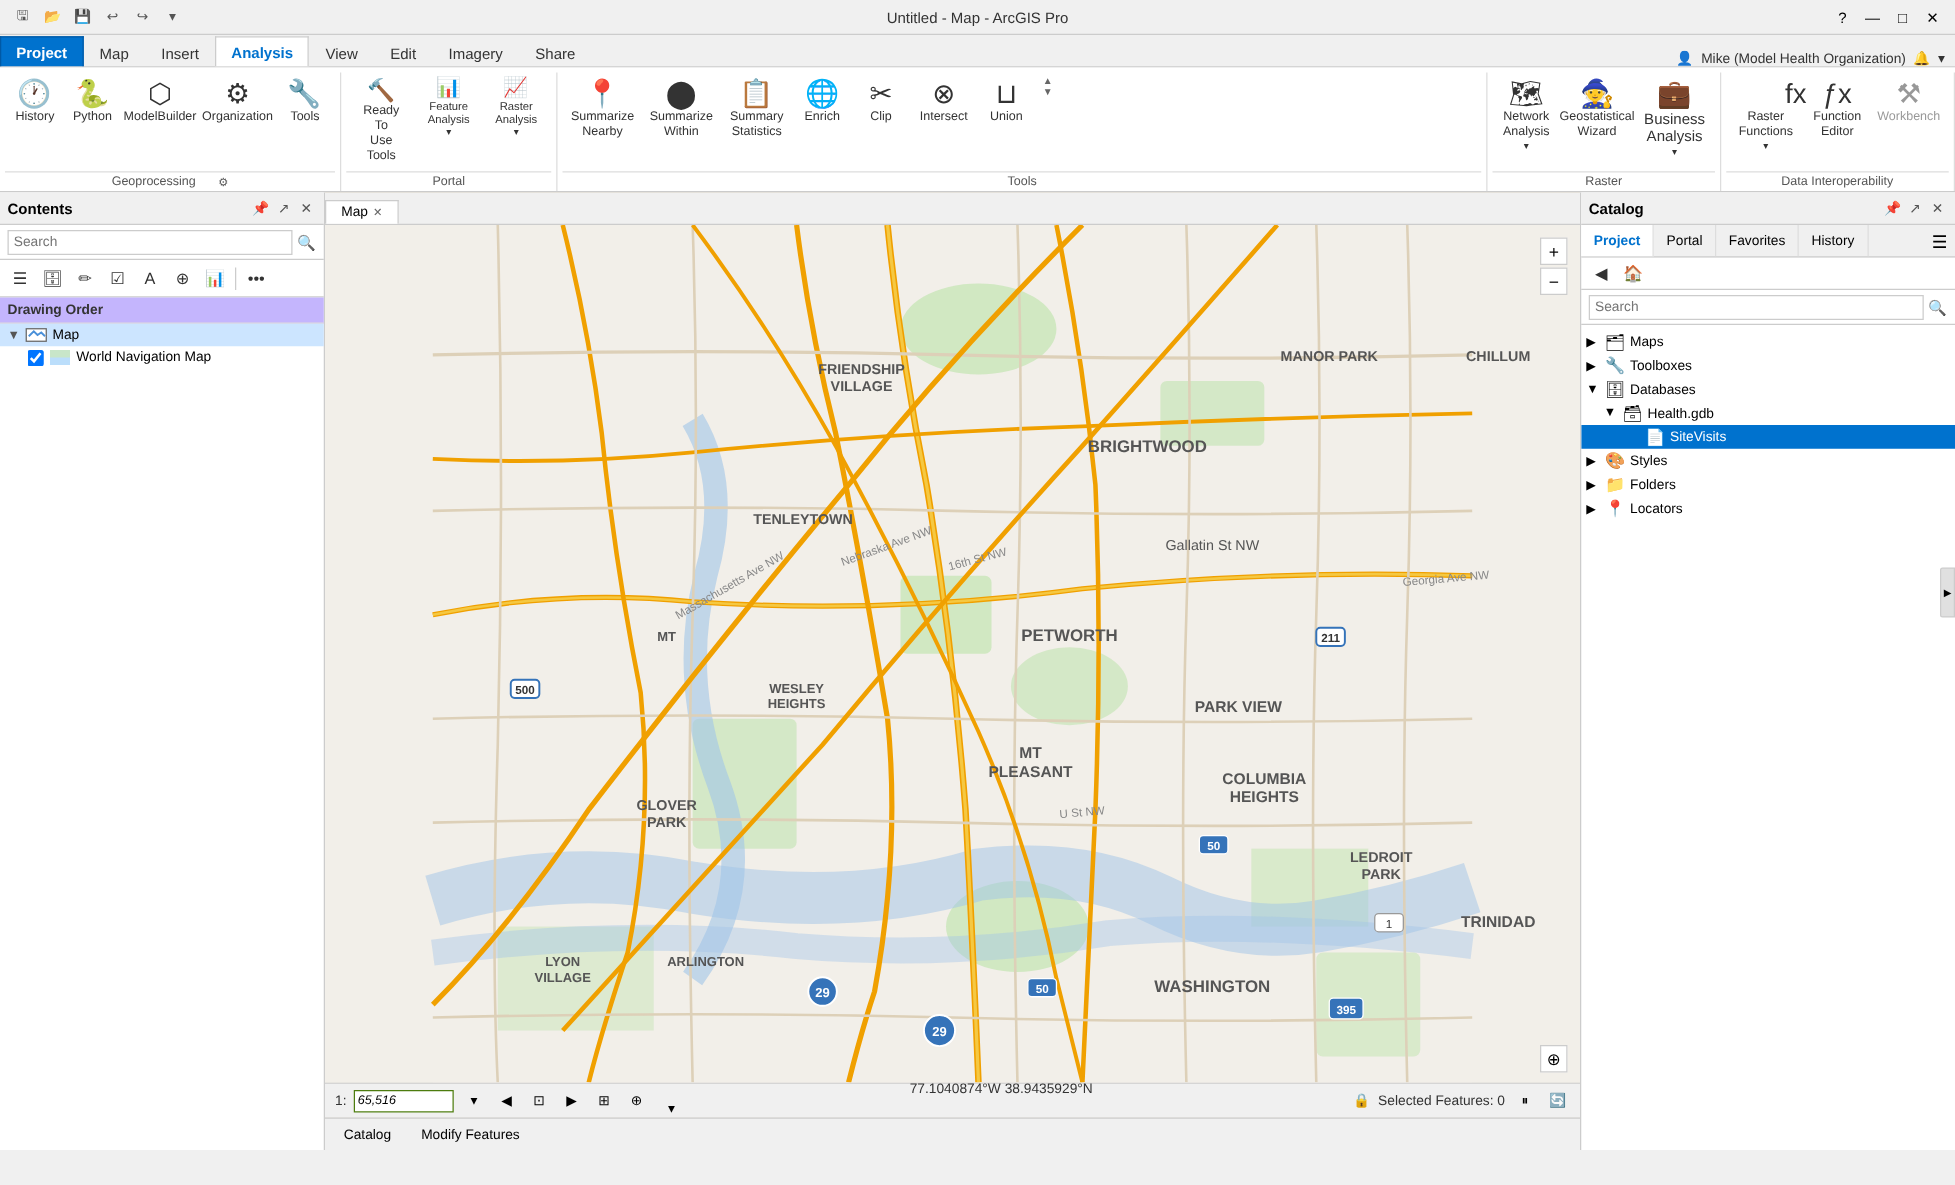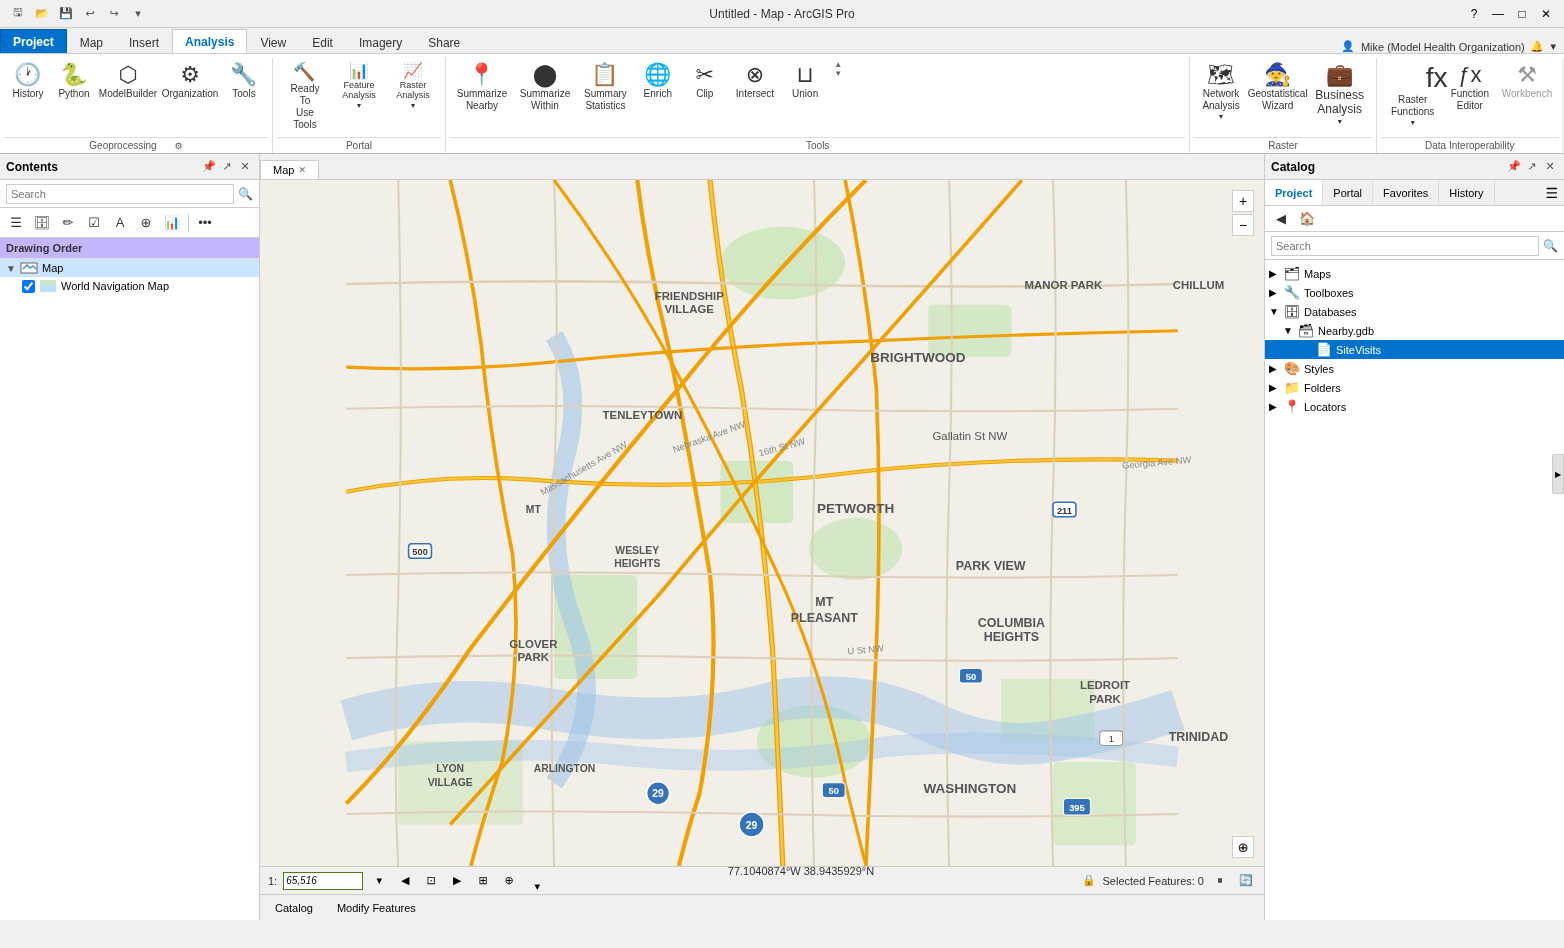--- a/index.html
+++ b/index.html
@@ -520,21 +520,21 @@
       </button>
     </div>
     <div class="ribbon-group-label">
       <span>Raster</span>
     </div>
   </div>
 
   <div class="ribbon-group">
     <div class="ribbon-group-items">
       <button class="ribbon-btn">
-        <span class="ribbon-btn-icon" style="font-size:28px;margin-left:48px;">fx</span>
+        <span class="ribbon-btn-icon" style="font-size:22px;margin-left:48px;">fx</span>
         <span style="font-size:10px;text-align:center;line-height:1.2;">Raster<br>Functions</span>
         <span style="font-size:8px;">▾</span>
       </button>
       <button class="ribbon-btn">
         <span class="ribbon-btn-icon" style="font-size:22px;">ƒx</span>
         <span style="font-size:10px;text-align:center;line-height:1.2;">Function<br>Editor</span>
       </button>
       <button class="ribbon-btn" style="opacity:0.5;">
         <span class="ribbon-btn-icon" style="font-size:22px;">⚒</span>
         <span>Workbench</span>
@@ -804,21 +804,21 @@
 
       <div class="tree-item">
         <span class="tree-expand">▼</span>
         <span class="tree-icon">🗄</span>
         <span class="tree-label">Databases</span>
       </div>
 
       <div class="tree-item" style="padding-left:18px;">
         <span class="tree-expand">▼</span>
         <span class="tree-icon">🗃</span>
-        <span class="tree-label">Nearby.gdb</span>
+        <span class="tree-label">Health.gdb</span>
       </div>
 
       <div class="tree-item selected" style="padding-left:36px;">
         <span class="tree-expand" style="width:14px;"></span>
         <span class="tree-icon">📄</span>
         <span class="tree-label">SiteVisits</span>
       </div>
 
       <div class="tree-item">
         <span class="tree-expand">▶</span>

